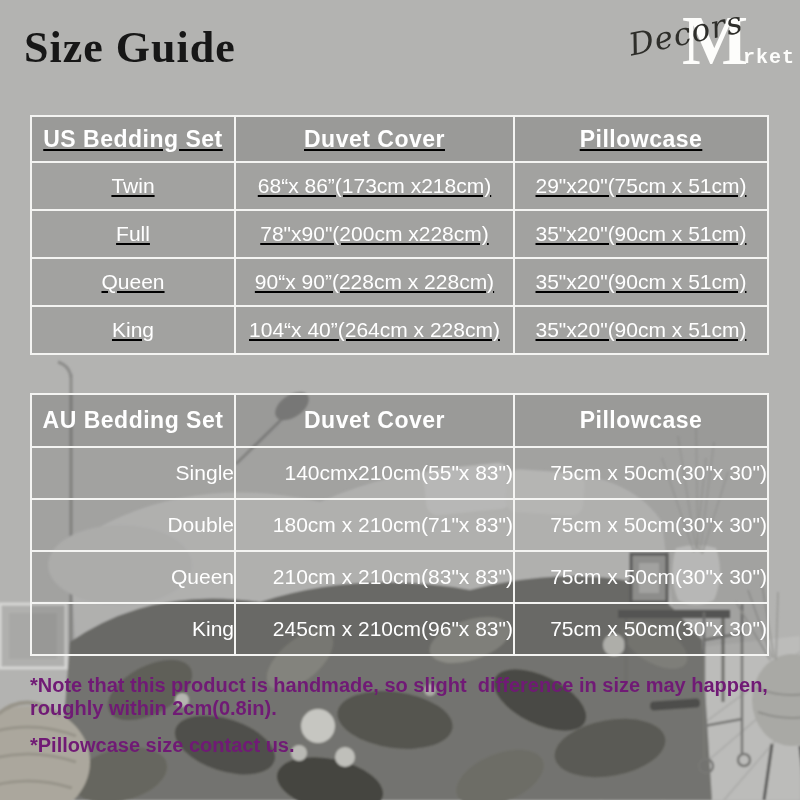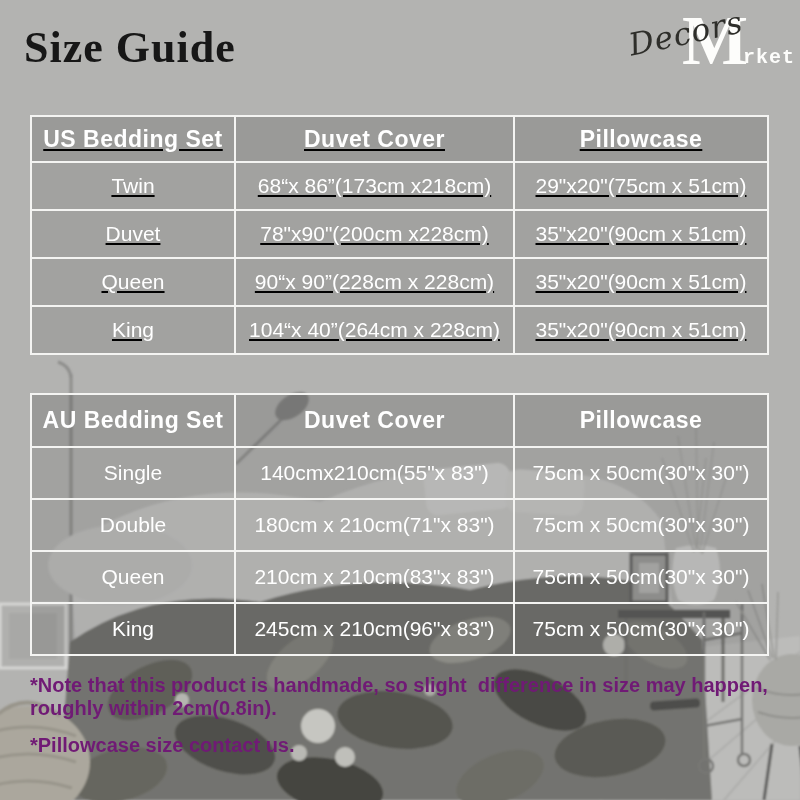--- a/index.html
+++ b/index.html
@@ -47,21 +47,21 @@
   }
   .size-table th{
     background:rgba(25,25,23,0.16);
     font-weight:700;font-size:23px;letter-spacing:.5px;
   }
   .size-table td{
     background:rgba(25,25,23,0.11);
     font-weight:400;font-size:21px;
   }
   .t1 th{height:44px;} .t1 td{height:46px;}
-  .t2 th{height:51px;} .t2 td{height:50px;}
+  .t2 th{height:51px;} .t2 td{height:50px;text-align:right;}
 
   .notes{position:absolute;left:30px;top:674px;width:752px;}
   .note{
     margin:0 0 14px 0;font-weight:700;font-size:20px;line-height:1.16;
     color:#701a75;white-space:pre-wrap;
   }
 </style>
 </head>
 <body>
 
@@ -173,21 +173,21 @@
         <th>Pillowcase</th>
       </tr>
     </thead>
     <tbody>
       <tr>
         <td>Twin</td>
         <td>68“x 86”(173cm x218cm)</td>
         <td>29"x20"(75cm x 51cm)</td>
       </tr>
       <tr>
-        <td>Duvet</td>
+        <td>Full</td>
         <td>78"x90"(200cm x228cm)</td>
         <td>35"x20"(90cm x 51cm)</td>
       </tr>
       <tr>
         <td>Queen</td>
         <td>90“x 90”(228cm x 228cm)</td>
         <td>35"x20"(90cm x 51cm)</td>
       </tr>
       <tr>
         <td>King</td>

